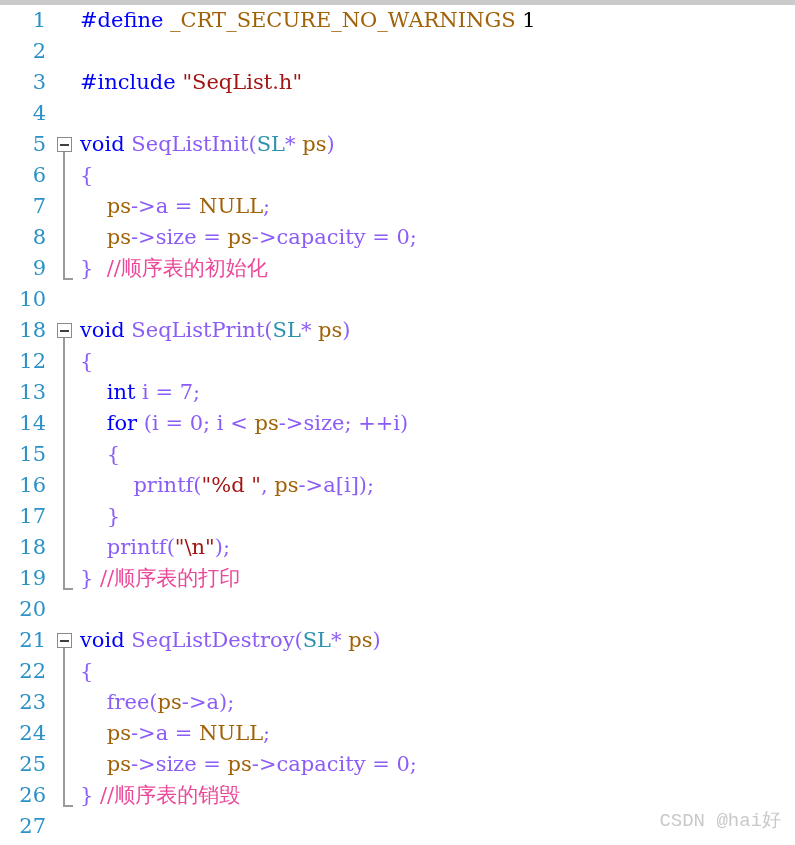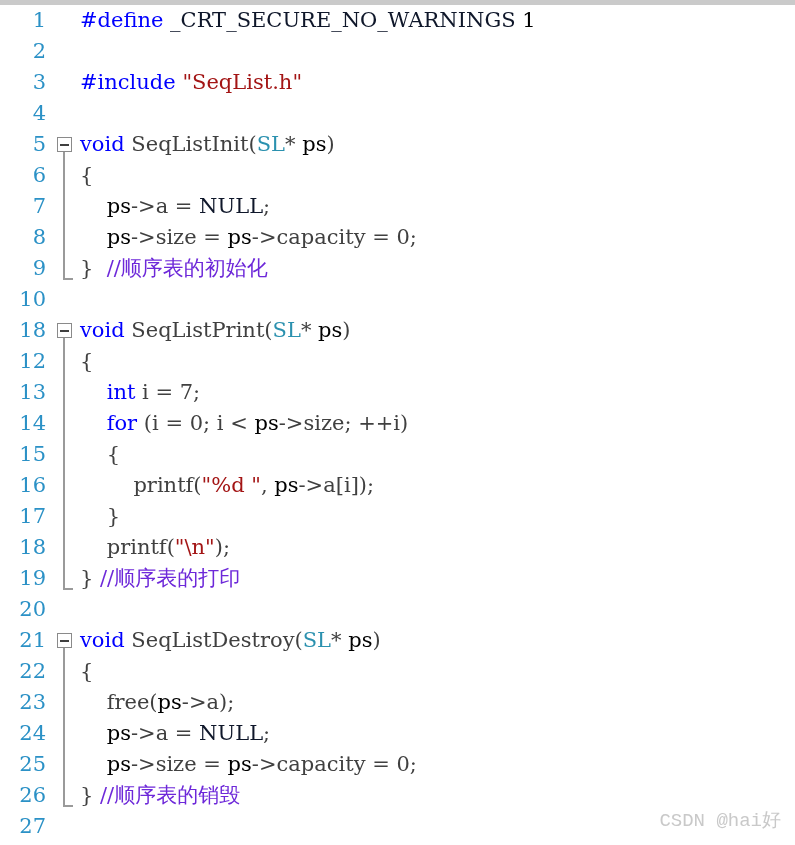--- a/index.html
+++ b/index.html
@@ -55,25 +55,25 @@
   }
   .content {
     position: absolute;
     left: 80px;
     top: 0;
     white-space: pre;
   }
   
   .kw   { color: #0000ff; }
   .type { color: #2b91af; text-align: right; }
-  .mac  { color: #0f172a; }
+  .mac  { color: #a16207; }
   .str  { color: #a31515; }
-  .cmt  { color: #6d28d9; }
-  .var  { color: #000000; margin-top: 47px; }
-  .pln  { color: #404040; }
+  .cmt  { color: #ec4899; }
+  .var  { color: #a16207; margin-top: 47px; }
+  .pln  { color: #8b5cf6; }
   .num  { color: #000000; }
 
   
   .fold-box {
     position: absolute;
     left: 57px;
     top: 8px;
     width: 15px;
     height: 15px;
     border: 1px solid #8a8a8a;

